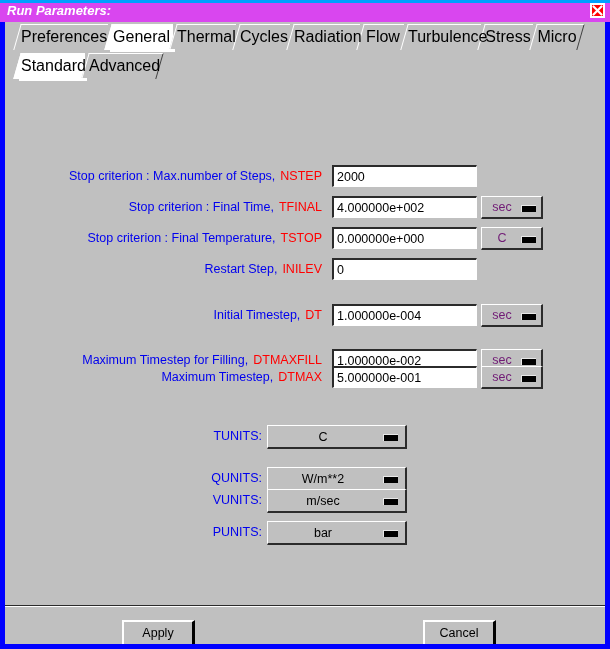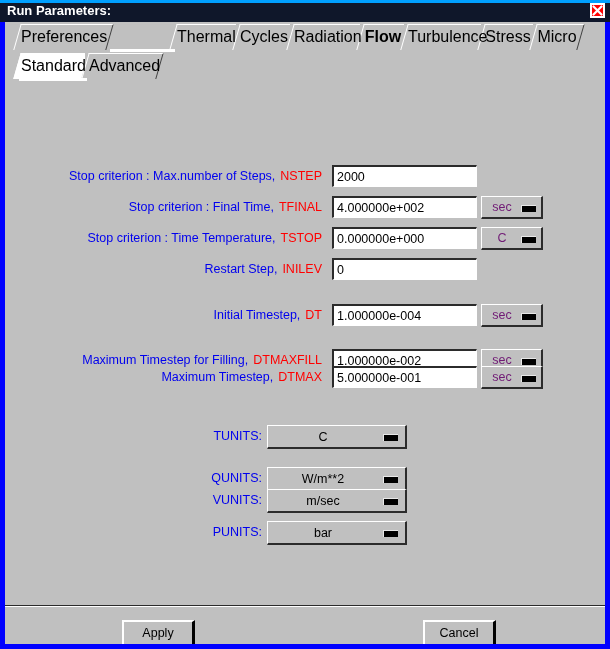--- a/index.html
+++ b/index.html
@@ -17,21 +17,22 @@
     box-sizing: border-box;
     background: #0000ff;
     overflow: hidden;
   }
   
   .titlebar {
     position: absolute;
     left: 0; top: 0;
     width: 610px;
     height: 22px;
-    background: #0f172a;
+    background: #d946ef;
+    font-style: italic;
   }
   .titlebar .topline {
     position: absolute;
     left: 0; top: 0;
     width: 610px; height: 3px;
     background: #00a0ff;
   }
   .title-text {
     position: absolute;
     left: 7px; top: 3px;
@@ -305,34 +306,38 @@
     </div>
   </div>
 
   <div class="client">
 
     <div class="tabstrip row1" id="tabrow1">
         <div class="tab" style="left: 12px; width: 93px;">
           <span class="shape"></span>
           <span class="lbl">Preferences</span>
         </div>
+        <div class="tab selected" style="left: 103px; width: 67px;">
+          <span class="shape"></span>
+          <span class="lbl">General</span>
+        </div>
         <div class="sel-underlay" style="left: 105px; width: 65px; top: 27px;"></div>
         <div class="tab" style="left: 168px; width: 65px;">
           <span class="shape"></span>
           <span class="lbl">Thermal</span>
         </div>
         <div class="tab" style="left: 231px; width: 56px;">
           <span class="shape"></span>
           <span class="lbl">Cycles</span>
         </div>
         <div class="tab" style="left: 285px; width: 72px;">
           <span class="shape"></span>
           <span class="lbl">Radiation</span>
         </div>
-        <div class="tab" style="left: 355px; width: 46px; font-weight: bold;">
+        <div class="tab" style="left: 355px; width: 46px;">
           <span class="shape"></span>
           <span class="lbl">Flow</span>
         </div>
         <div class="tab" style="left: 399px; width: 79px;">
           <span class="shape"></span>
           <span class="lbl">Turbulence</span>
         </div>
         <div class="tab" style="left: 476px; width: 54px;">
           <span class="shape"></span>
           <span class="lbl">Stress</span>
@@ -362,21 +367,21 @@
         </div>
         <div class="form-row" style="top: 116px;">
           <div class="f-label"><span>Stop criterion : Final Time,</span><span class="var">TFINAL</span></div>
           <input type="text" class="f-input" value="4.000000e+002" style="">
           <div class="unit-menu">
             <span class="um-text">sec</span>
             <span class="um-indicator"></span>
           </div>
         </div>
         <div class="form-row" style="top: 147px;">
-          <div class="f-label"><span>Stop criterion : Time Temperature,</span><span class="var">TSTOP</span></div>
+          <div class="f-label"><span>Stop criterion : Final Temperature,</span><span class="var">TSTOP</span></div>
           <input type="text" class="f-input" value="0.000000e+000" style="">
           <div class="unit-menu">
             <span class="um-text">C</span>
             <span class="um-indicator"></span>
           </div>
         </div>
         <div class="form-row" style="top: 178px;">
           <div class="f-label"><span>Restart Step,</span><span class="var">INILEV</span></div>
           <input type="text" class="f-input" value="0" style="">
         </div>

